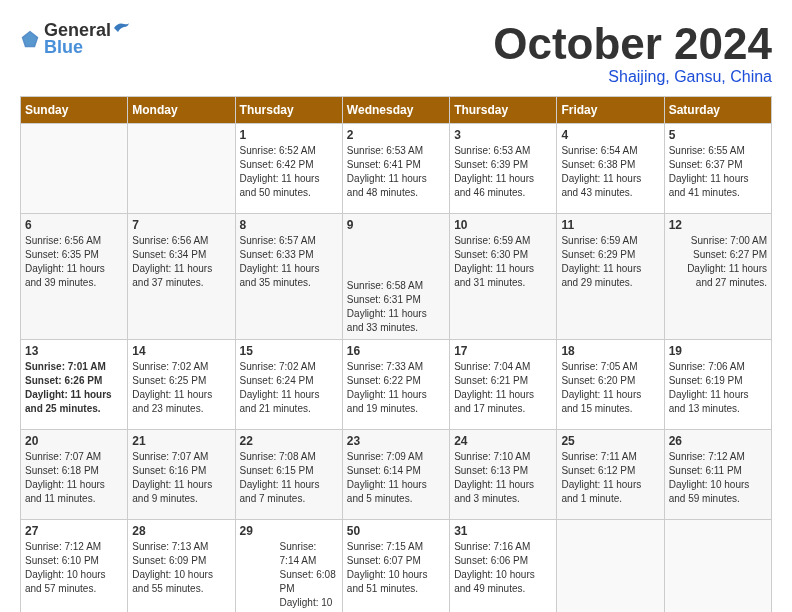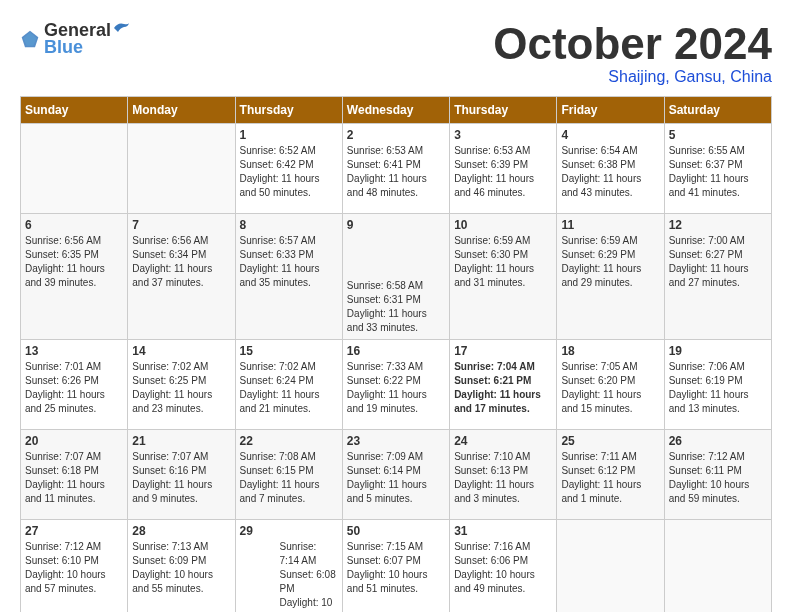--- a/index.html
+++ b/index.html
@@ -183,29 +183,29 @@
 Daylight: 11 hours and 31 minutes.</div>
         </td>
         <td>
           <span class="day-number">11</span>
           <div class="day-info" style="white-space: pre-line;">Sunrise: 6:59 AM
 Sunset: 6:29 PM
 Daylight: 11 hours and 29 minutes.</div>
         </td>
         <td>
           <span class="day-number">12</span>
-          <div class="day-info" style="white-space: pre-line;">Sunrise: 7:00 AM
+          <div class="day-info" style="white-space: pre-line; text-align: right;">Sunrise: 7:00 AM
 Sunset: 6:27 PM
 Daylight: 11 hours and 27 minutes.</div>
         </td>
       </tr>
       <tr>
         <td>
           <span class="day-number">13</span>
-          <div class="day-info" style="white-space: pre-line;">Sunrise: 7:01 AM
+          <div class="day-info" style="white-space: pre-line; font-weight: bold;">Sunrise: 7:01 AM
 Sunset: 6:26 PM
 Daylight: 11 hours and 25 minutes.</div>
         </td>
         <td>
           <span class="day-number">14</span>
           <div class="day-info" style="white-space: pre-line;">Sunrise: 7:02 AM
 Sunset: 6:25 PM
 Daylight: 11 hours and 23 minutes.</div>
         </td>
         <td>
@@ -215,21 +215,21 @@
 Daylight: 11 hours and 21 minutes.</div>
         </td>
         <td>
           <span class="day-number">16</span>
           <div class="day-info" style="white-space: pre-line;">Sunrise: 7:33 AM
 Sunset: 6:22 PM
 Daylight: 11 hours and 19 minutes.</div>
         </td>
         <td>
           <span class="day-number">17</span>
-          <div class="day-info" style="white-space: pre-line; font-weight: bold;">Sunrise: 7:04 AM
+          <div class="day-info" style="white-space: pre-line;">Sunrise: 7:04 AM
 Sunset: 6:21 PM
 Daylight: 11 hours and 17 minutes.</div>
         </td>
         <td>
           <span class="day-number">18</span>
           <div class="day-info" style="white-space: pre-line;">Sunrise: 7:05 AM
 Sunset: 6:20 PM
 Daylight: 11 hours and 15 minutes.</div>
         </td>
         <td>

